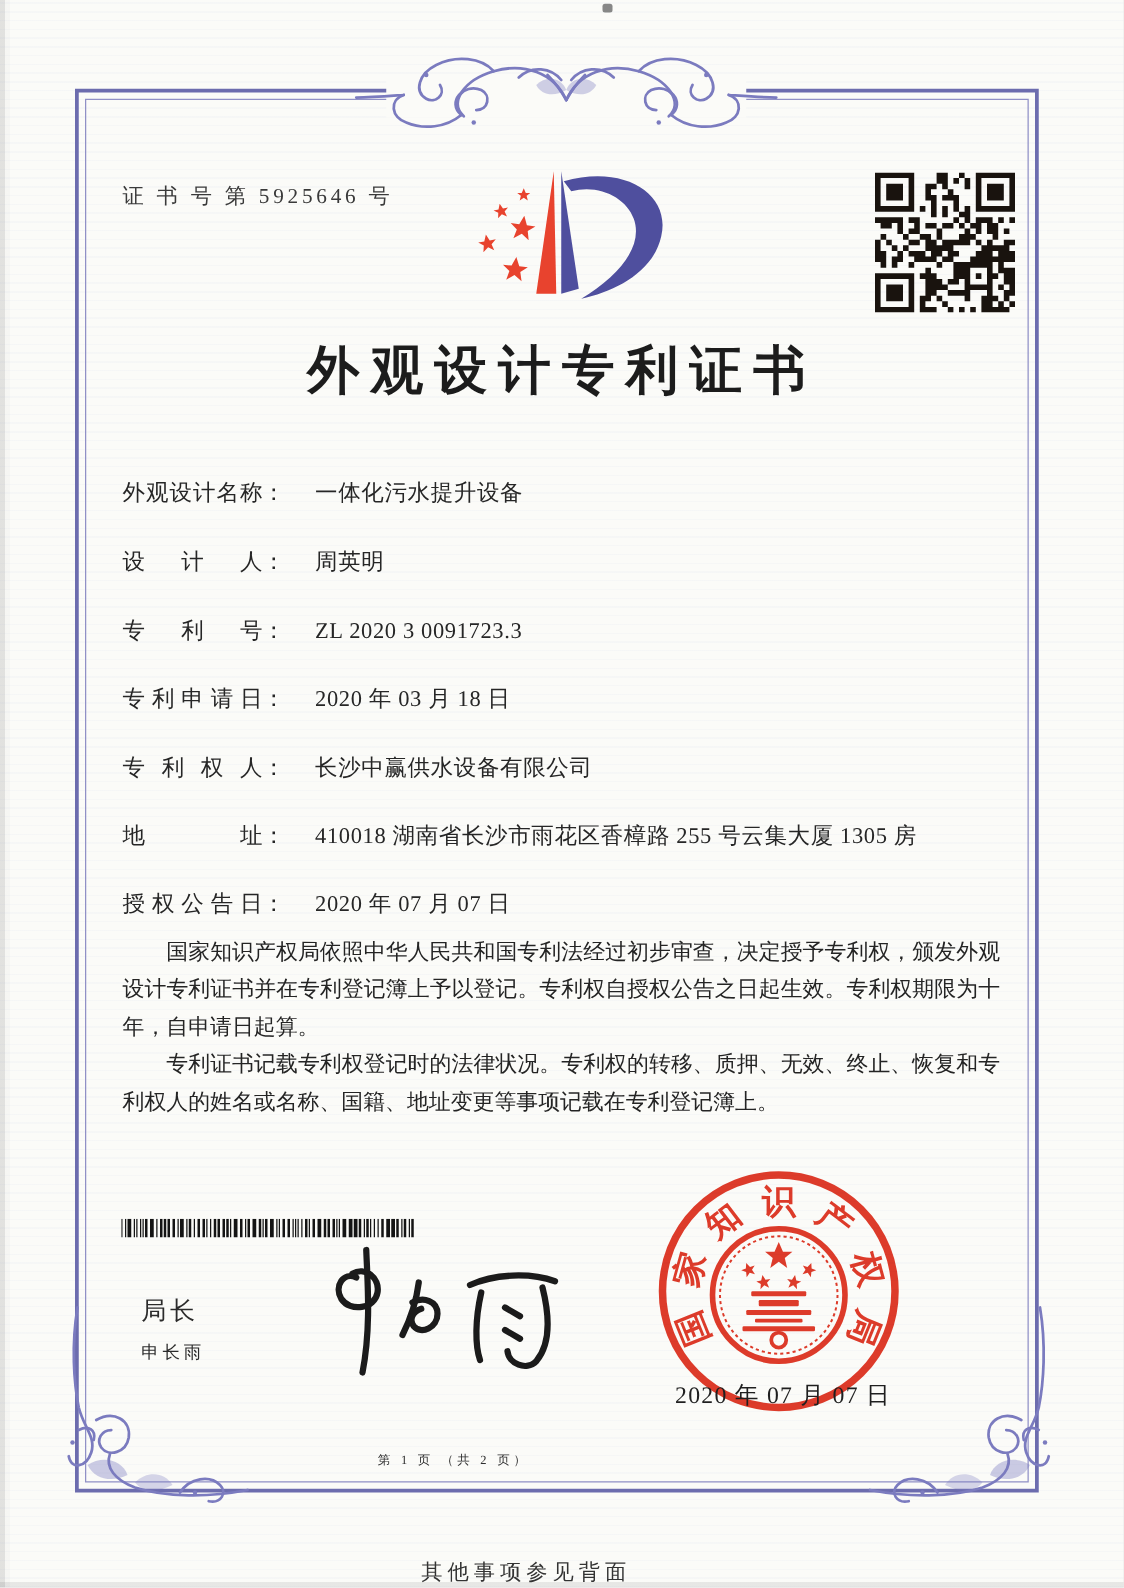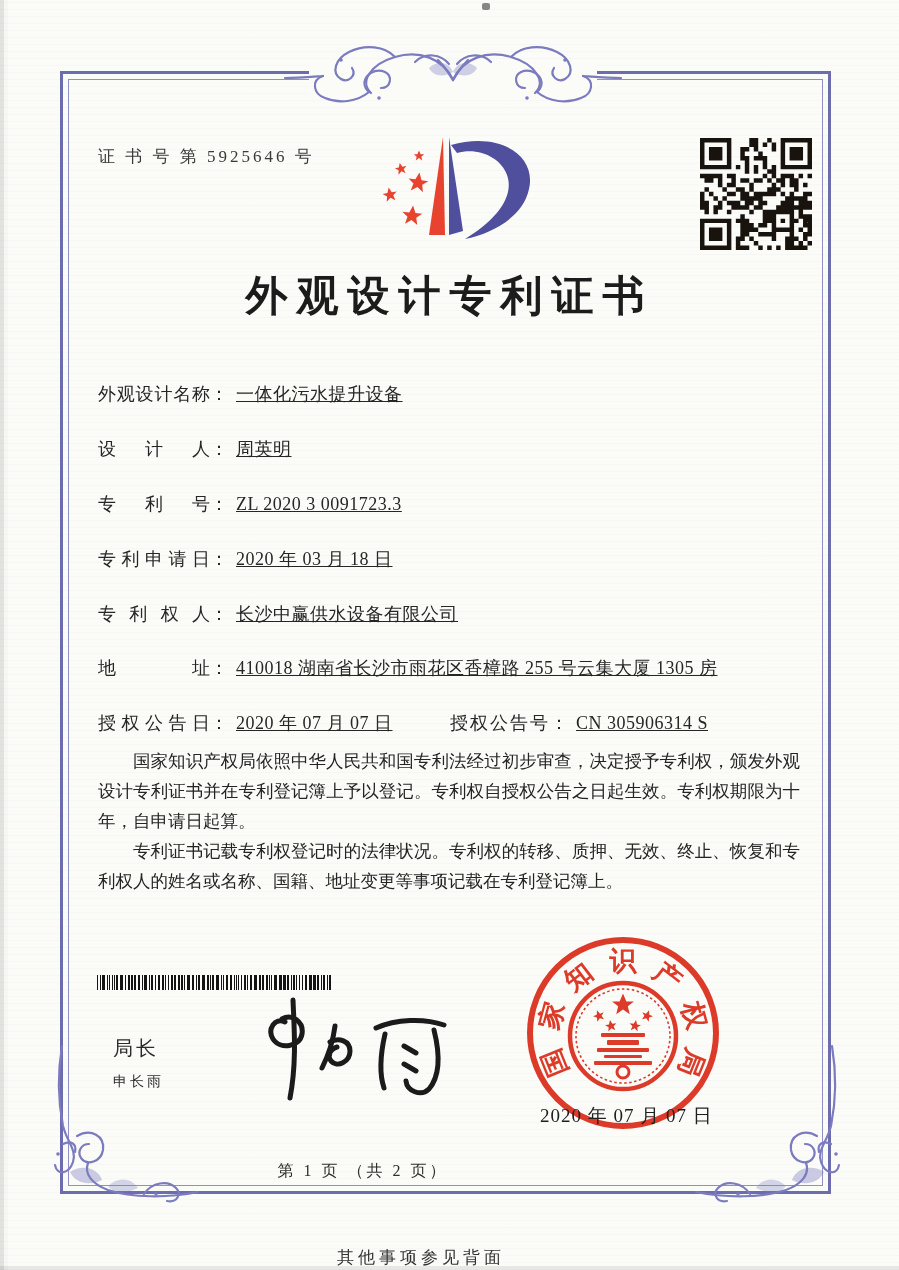--- a/index.html
+++ b/index.html
@@ -17,37 +17,37 @@
   .ornament{position:absolute;pointer-events:none;}
   .cert-no{position:absolute;left:98px;top:145px;font-size:17px;letter-spacing:3px;color:#3a3a3a;white-space:nowrap;}
   .logo{position:absolute;left:365px;top:131px;width:192px;height:128px;}
   .qr{position:absolute;left:700px;top:138px;width:112px;height:112px;}
   .title{position:absolute;left:0;top:268px;width:899px;text-align:center;
     font-size:42px;font-weight:600;letter-spacing:9px;color:#1c1c1c;white-space:nowrap;}
   .fields{position:absolute;left:98px;top:382px;width:720px;font-size:18px;color:#262626;}
   .frow{position:absolute;left:0;white-space:nowrap;}
   .flabel{display:inline-block;width:112px;text-align:justify;text-align-last:justify;-moz-text-align-last:justify;}
   .colon{display:inline-block;}
-  .fvalue{margin-left:8px;letter-spacing:0.5px;text-decoration:underline;}
+  .fvalue{margin-left:24px;letter-spacing:0.5px;}
   .fpair2{position:absolute;left:352px;top:0;}
   .flabel2{display:inline-block;letter-spacing:2px;}
   .body-text{position:absolute;left:98px;top:746px;width:702px;font-size:17.5px;line-height:30px;
     text-align:justify;color:#242424;}
   .body-text p{margin:0;text-indent:2em;}
   .barcode{position:absolute;left:97px;top:975px;width:237px;height:15px;}
   .signer-title{position:absolute;left:113px;top:1035px;font-size:20px;letter-spacing:3px;
     font-family:"Liberation Sans","DejaVu Sans",sans-serif;color:#2b2b2b;}
   .signer-name{position:absolute;left:113px;top:1073px;font-size:14px;letter-spacing:3px;
     font-family:"Liberation Sans","DejaVu Sans",sans-serif;color:#2b2b2b;}
   .signature{position:absolute;left:238px;top:992px;width:235px;height:115px;}
   .seal{position:absolute;left:524px;top:933px;width:198px;height:198px;opacity:.92;mix-blend-mode:multiply;}
   .seal-ch{font-size:27px;font-weight:700;fill:#df2b18;text-anchor:middle;dominant-baseline:middle;
     font-family:"Liberation Serif","DejaVu Serif",serif;}
   .seal-date{position:absolute;left:540px;top:1103px;width:200px;font-size:19px;letter-spacing:1px;color:#1f1f1f;white-space:nowrap;}
-  .page-info{position:absolute;left:0;top:1161px;width:726px;text-align:center;font-size:16px;letter-spacing:3px;color:#2e2e2e;}
+  .page-info{position:absolute;left:0;top:1161px;width:726px;text-align:center;font-size:10px;letter-spacing:3px;color:#2e2e2e;}
   .back-note{position:absolute;left:0;top:1246px;width:842px;text-align:center;font-size:17px;letter-spacing:4px;color:#333;}
   .speck{position:absolute;left:482px;top:3px;width:8px;height:7px;background:#6a6a6a;border-radius:2px;opacity:.8;}
 </style>
 </head>
 <body>
 
 <div class="page">
 
   <svg width="0" height="0" style="position:absolute" aria-hidden="true">
     <defs>
@@ -143,23 +143,20 @@
       <span class="flabel">专利申请日</span><span class="colon">：</span><span class="fvalue">2020 年 03 月 18 日</span>
     </div>
     <div class="frow" style="top:220px">
       <span class="flabel">专利权人</span><span class="colon">：</span><span class="fvalue">长沙中赢供水设备有限公司</span>
     </div>
     <div class="frow" style="top:274px">
       <span class="flabel">地址</span><span class="colon">：</span><span class="fvalue">410018 湖南省长沙市雨花区香樟路 255 号云集大厦 1305 房</span>
     </div>
     <div class="frow" style="top:329px">
       <span class="flabel">授权公告日</span><span class="colon">：</span><span class="fvalue">2020 年 07 月 07 日</span>
-      <span class="fpair2">
-        <span class="flabel2">授权公告号</span><span class="colon">：</span><span class="fvalue">CN 305906314 S</span>
-      </span>
     </div>
   </div>
 
   <div class="body-text">
     <p>国家知识产权局依照中华人民共和国专利法经过初步审查，决定授予专利权，颁发外观设计专利证书并在专利登记簿上予以登记。专利权自授权公告之日起生效。专利权期限为十年，自申请日起算。</p>
     <p>专利证书记载专利权登记时的法律状况。专利权的转移、质押、无效、终止、恢复和专利权人的姓名或名称、国籍、地址变更等事项记载在专利登记簿上。</p>
   </div>
 
   <svg id="barcode" class="barcode" viewBox="0 0 237 15">
       <path d="M0 0h1v15h-1zM3 0h1v15h-1zM5 0h3v15h-3zM10 0h1v15h-1zM12 0h1v15h-1zM15 0h1v15h-1zM17 0h1v15h-1zM19 0h2v15h-2zM23 0h3v15h-3zM28 0h1v15h-1zM31 0h2v15h-2zM34 0h2v15h-2zM37 0h2v15h-2zM41 0h2v15h-2zM45 0h1v15h-1zM47 0h3v15h-3zM52 0h1v15h-1zM54 0h2v15h-2zM58 0h1v15h-1zM61 0h2v15h-2zM65 0h2v15h-2zM68 0h1v15h-1zM71 0h1v15h-1zM74 0h2v15h-2zM77 0h2v15h-2zM81 0h2v15h-2zM84 0h2v15h-2zM87 0h1v15h-1zM90 0h3v15h-3zM95 0h2v15h-2zM99 0h1v15h-1zM101 0h2v15h-2zM105 0h3v15h-3zM110 0h2v15h-2zM113 0h1v15h-1zM115 0h2v15h-2zM119 0h3v15h-3zM124 0h1v15h-1zM126 0h1v15h-1zM129 0h2v15h-2zM133 0h2v15h-2zM137 0h1v15h-1zM139 0h1v15h-1zM141 0h1v15h-1zM144 0h1v15h-1zM147 0h2v15h-2zM150 0h1v15h-1zM153 0h2v15h-2zM157 0h3v15h-3zM162 0h2v15h-2zM165 0h2v15h-2zM169 0h2v15h-2zM172 0h1v15h-1zM174 0h1v15h-1zM177 0h3v15h-3zM182 0h3v15h-3zM186 0h3v15h-3zM190 0h2v15h-2zM194 0h1v15h-1zM196 0h2v15h-2zM199 0h1v15h-1zM202 0h1v15h-1zM205 0h1v15h-1zM208 0h2v15h-2zM212 0h3v15h-3zM216 0h3v15h-3zM220 0h2v15h-2zM224 0h1v15h-1zM226 0h2v15h-2zM230 0h1v15h-1zM232 0h2v15h-2z" fill="#141414"></path>

